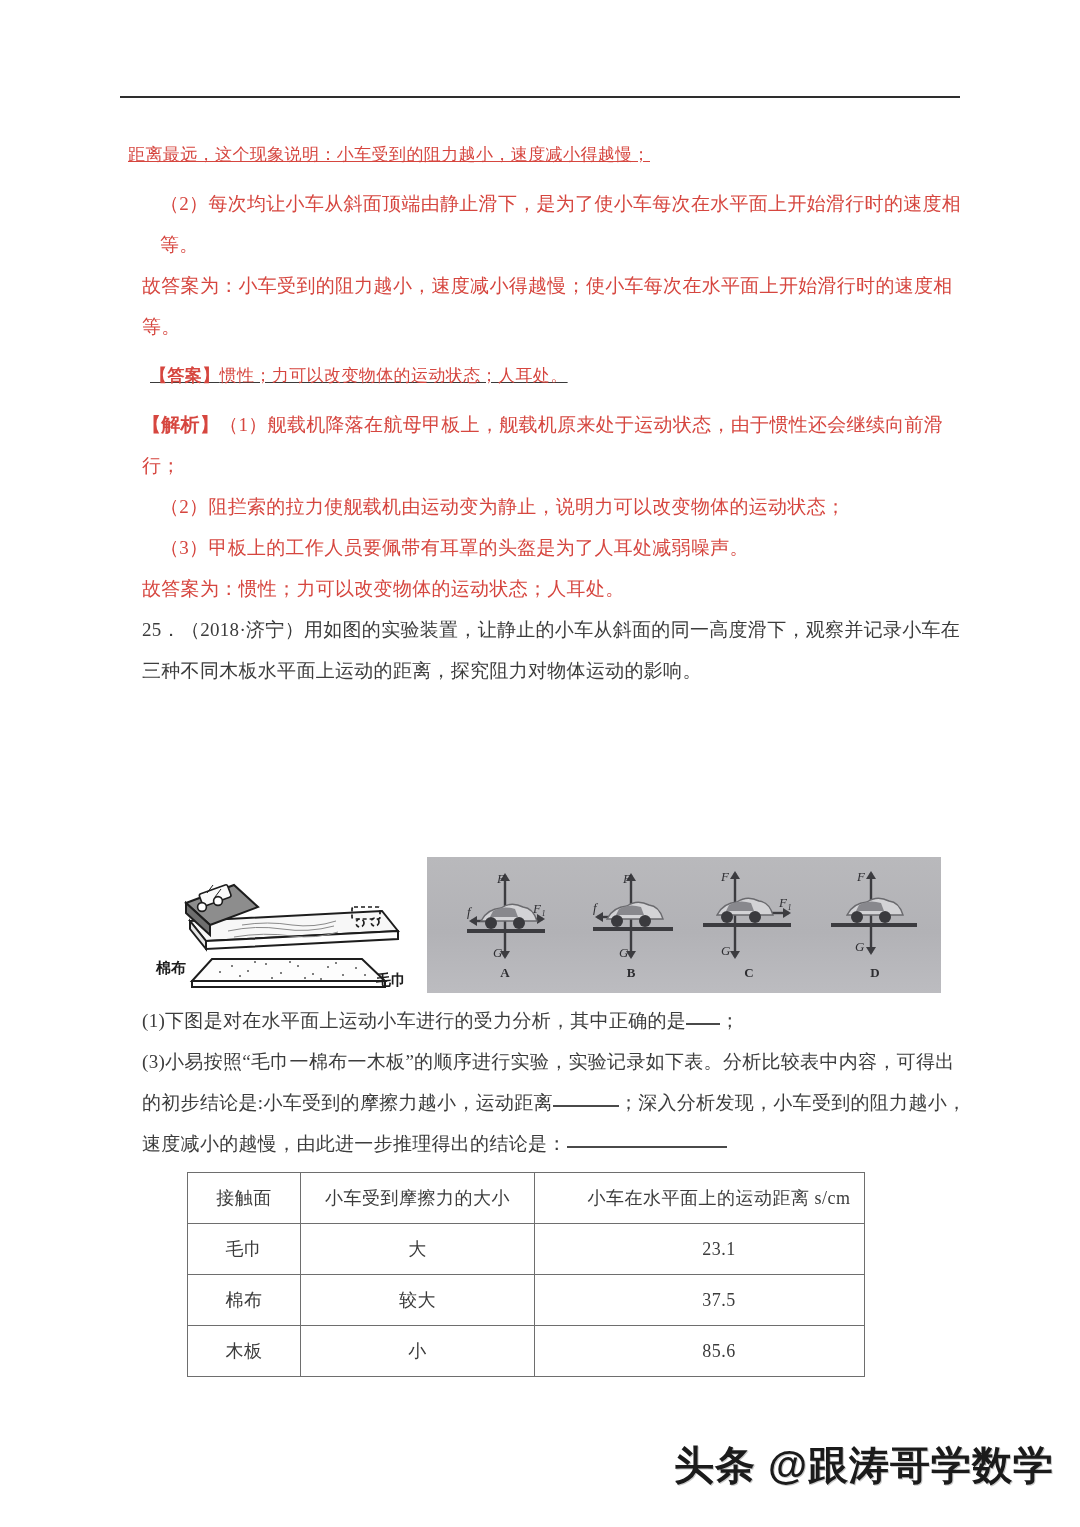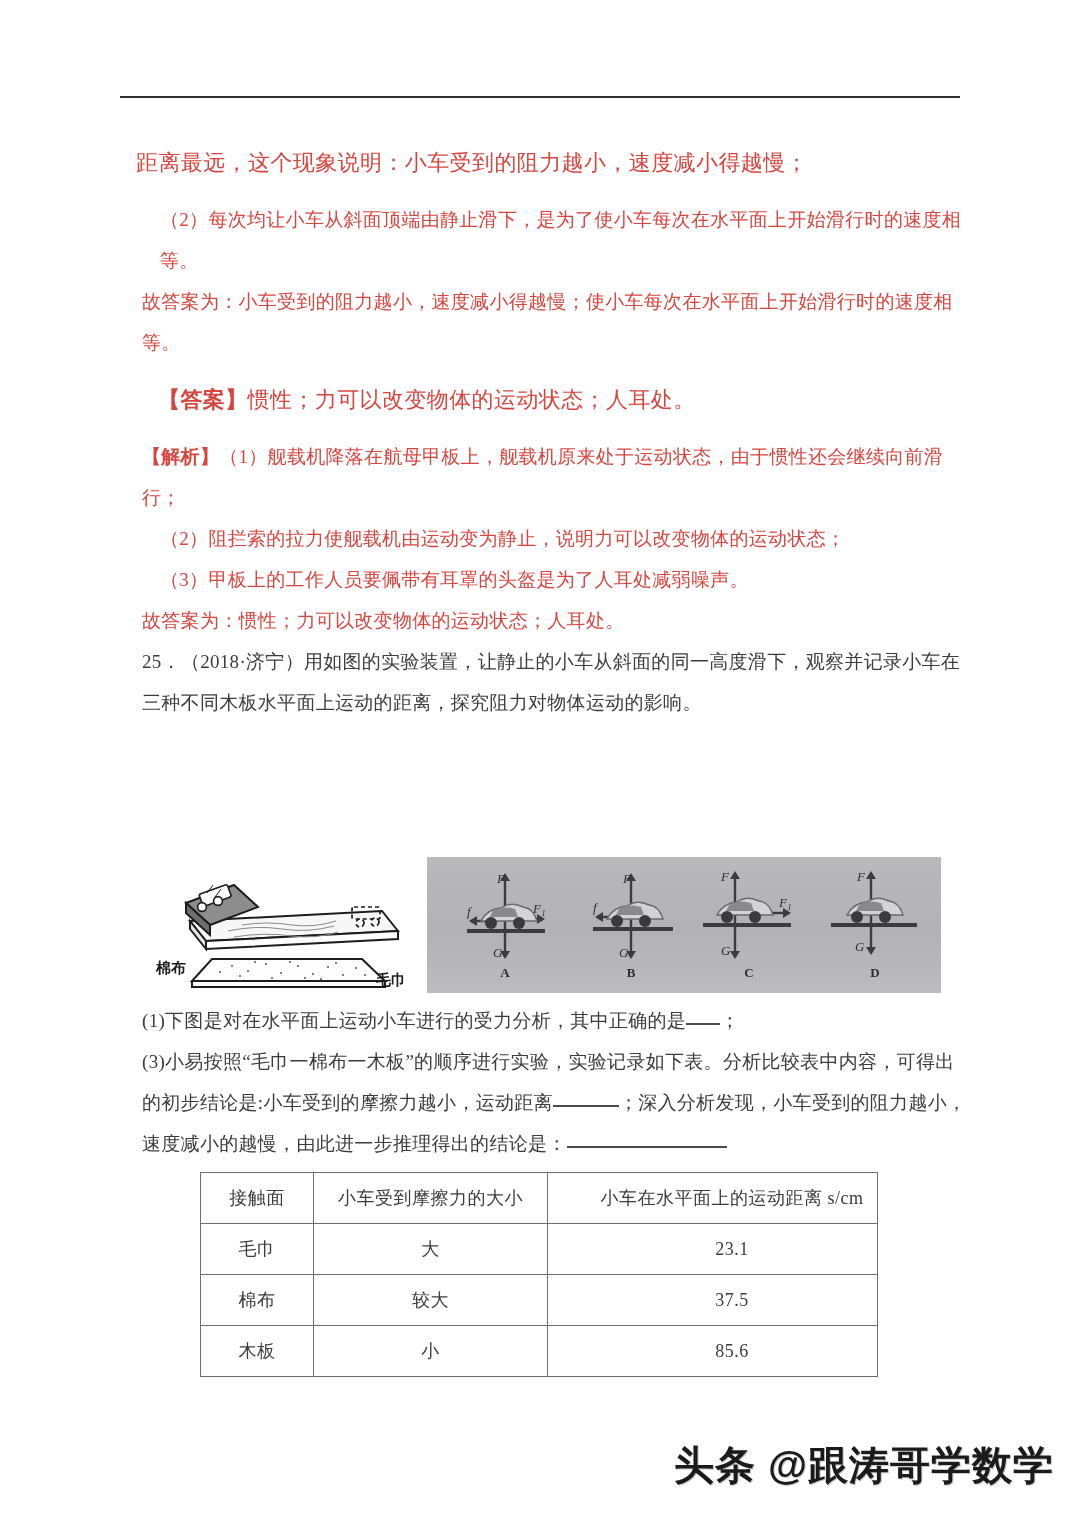--- a/index.html
+++ b/index.html
@@ -29,25 +29,26 @@
     height: 2px;
     background: #2e2e2e;
   }
   .content {
     position: absolute;
     left: 120px;
     top: 126px;
     width: 848px;
   }
   p.line {
-    margin: 16px;
-    font-size: 22px;
+    margin: 8px;
+    font-size: 17px;
     line-height: 41px;
     letter-spacing: 0.4px;
     white-space: nowrap;
+    text-decoration: underline;
   }
   p.wrapline {
     margin: 0;
     font-size: 19px;
     line-height: 41px;
     letter-spacing: 0.3px;
   }
   .red { color: #d6463f; }
   .black { color: #3c3c3c; }
   .indent { padding-left: 40px; }
@@ -99,21 +100,21 @@
     transform: translateX(-50%);
     bottom: 1px;
     font-size: 12px;
     color: #55555a;
     letter-spacing: 1px;
   }
 
   
   .data-table {
     position: absolute;
-    left: 200px;
+    left: 187px;
     top: 1172px;
     width: 678px;
     border-collapse: collapse;
     font-size: 18px;
     color: #3c3c3c;
   }
   .data-table td {
     border: 1.6px solid #6e6e6e;
     height: 48px;
     text-align: center;

